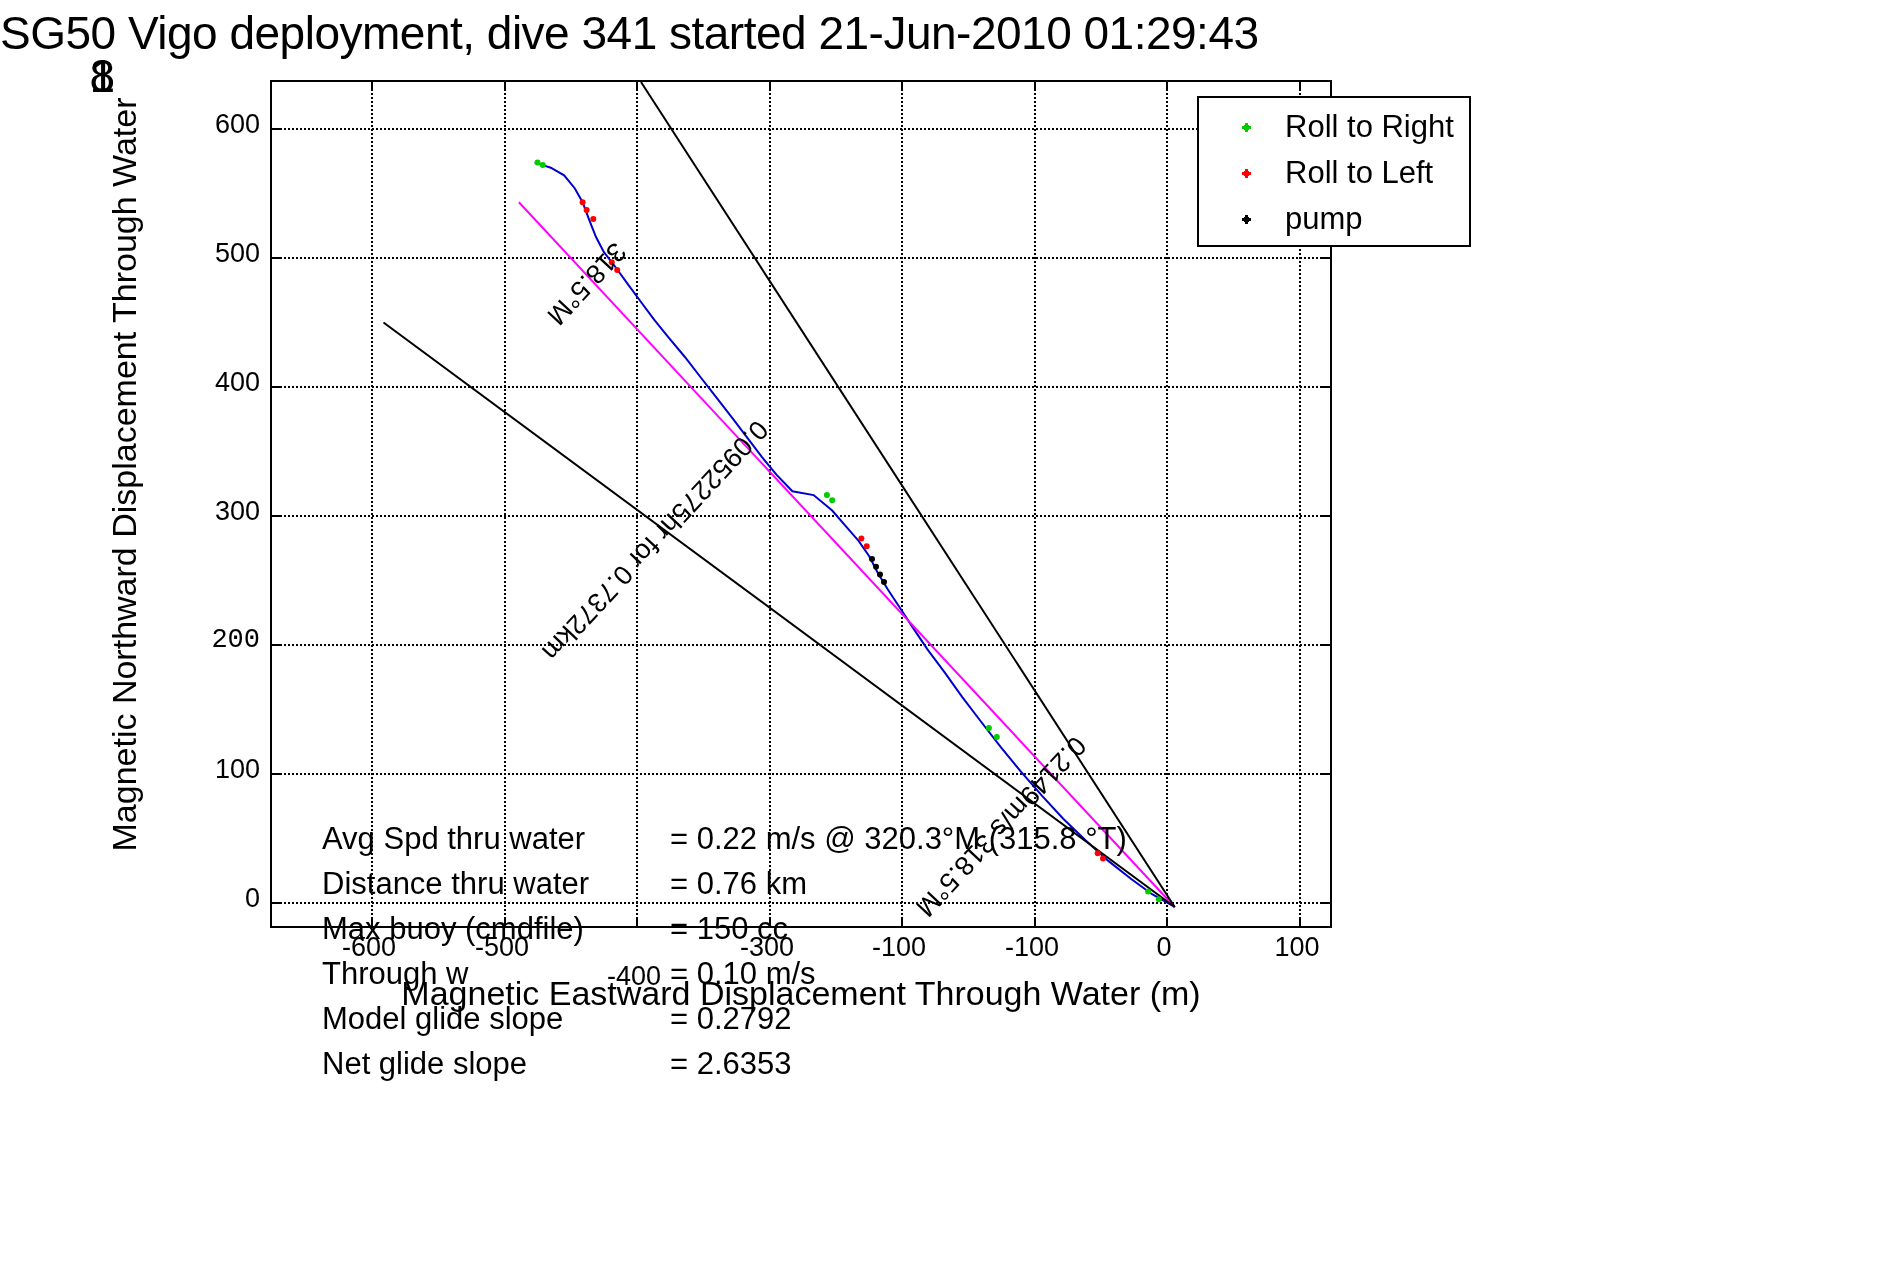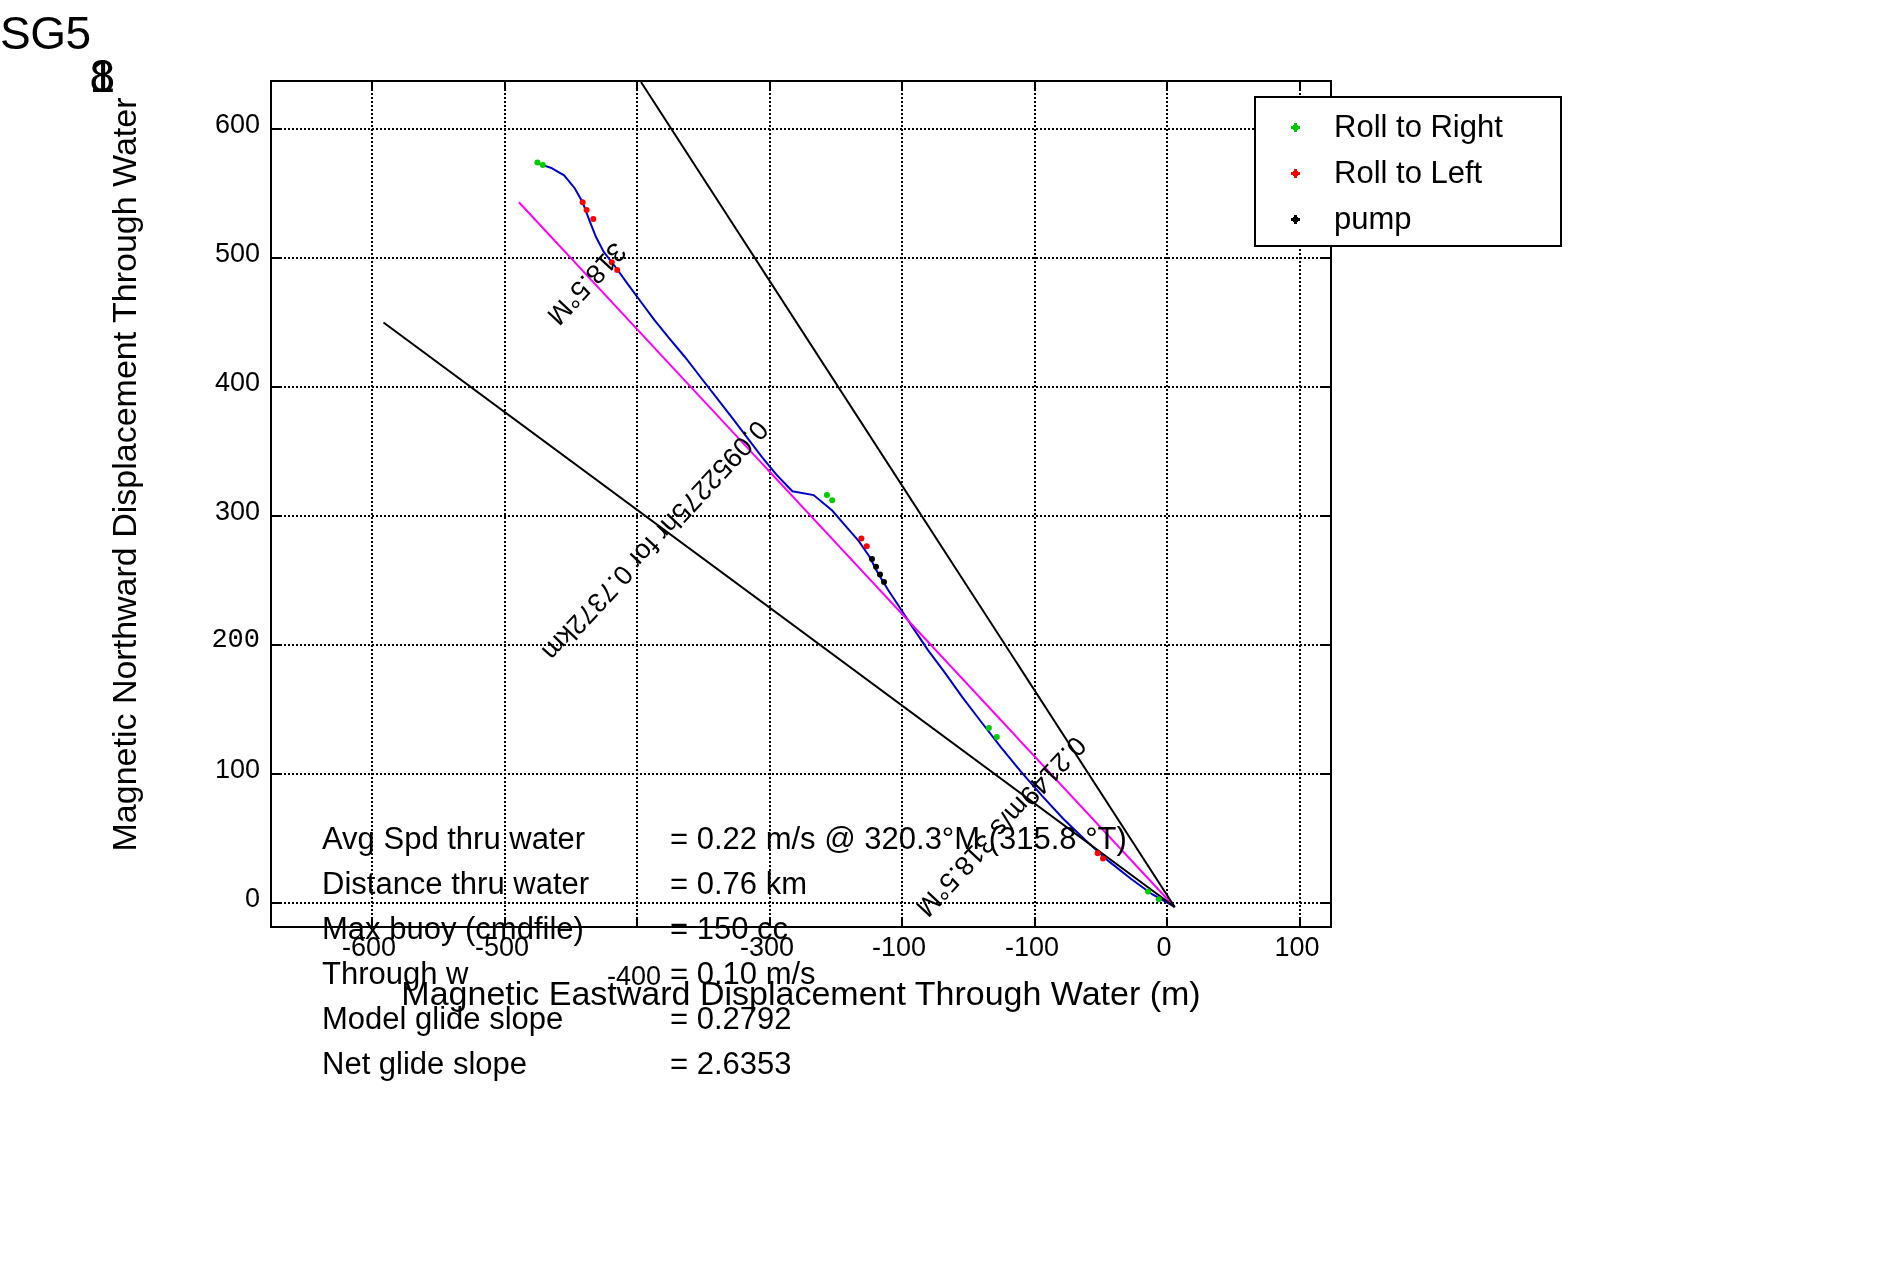--- a/index.html
+++ b/index.html
@@ -38,44 +38,44 @@
     position:absolute;left:270px;top:974px;width:1062px;text-align:center;
     font-size:34px;white-space:nowrap;
   }
   #ytitle{
     position:absolute;left:-256px;top:455px;width:760px;text-align:center;
     font-size:34px;white-space:nowrap;transform:rotate(-90deg);
   }
 
   
   #legend{
-    position:absolute;left:1254px;top:96px;width:308px;height:151px;
+    position:absolute;left:1197px;top:96px;width:274px;height:151px;
     border:2px solid #000;background:#fff;box-sizing:border-box;
-    padding:6px 0 0 0;
+    padding:6px 0 0 8px;
   }
   .leg-row{display:flex;align-items:center;height:46px;}
   .leg-mark{width:78px;text-align:center;font-size:30px;line-height:0;}
   .leg-txt{font-size:31px;}
 
   
   #annot{position:absolute;left:322px;top:816px;font-size:31px;line-height:45px;}
   .arow{display:flex;white-space:nowrap;}
   .acol1{width:348px;}
   .acol2{}
 
   
   .rotlab{position:absolute;font-size:27px;white-space:nowrap;transform-origin:0 0;}
 
   svg{position:absolute;left:0;top:0;overflow:visible;}
 </style>
 </head>
 <body>
 
 <div id="title">
-  <span>SG5</span><span class="sg-stack"><span>8</span><span>1</span></span>
+  <span>SG5</span><span class="sg-stack"><span>8</span><span>1</span></span><span>0 Vigo deployment, dive 341 started 21-Jun-2010 01:29:43</span>
 </div>
 
 <div id="plot">
 
   <div class="grid-v" style="left:99px;"></div>
   <div class="grid-v" style="left:232px;"></div>
   <div class="grid-v" style="left:364px;"></div>
   <div class="grid-v" style="left:497px;"></div>
   <div class="grid-v" style="left:629px;"></div>
   <div class="grid-v" style="left:762px;"></div>

